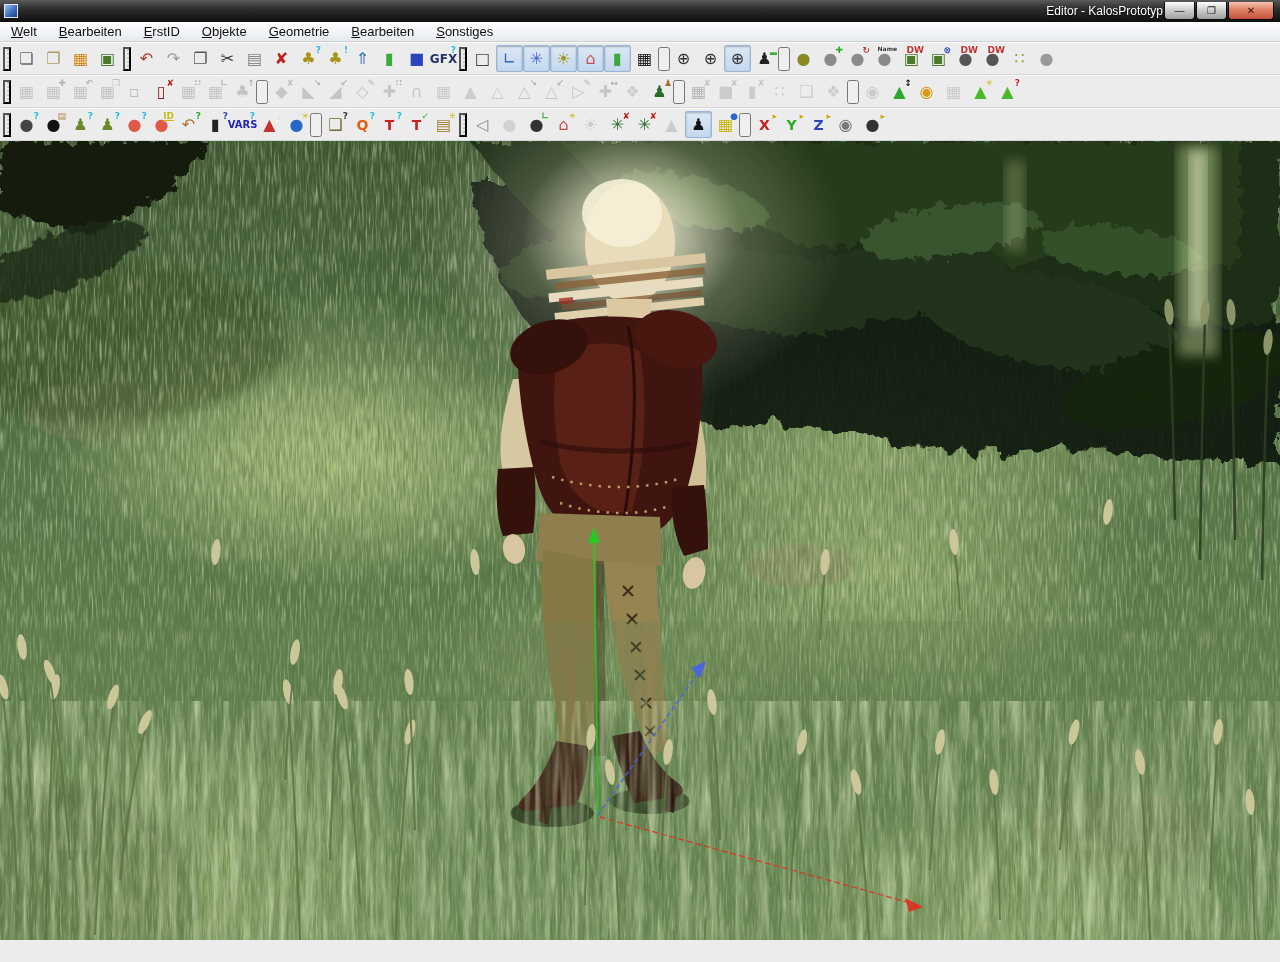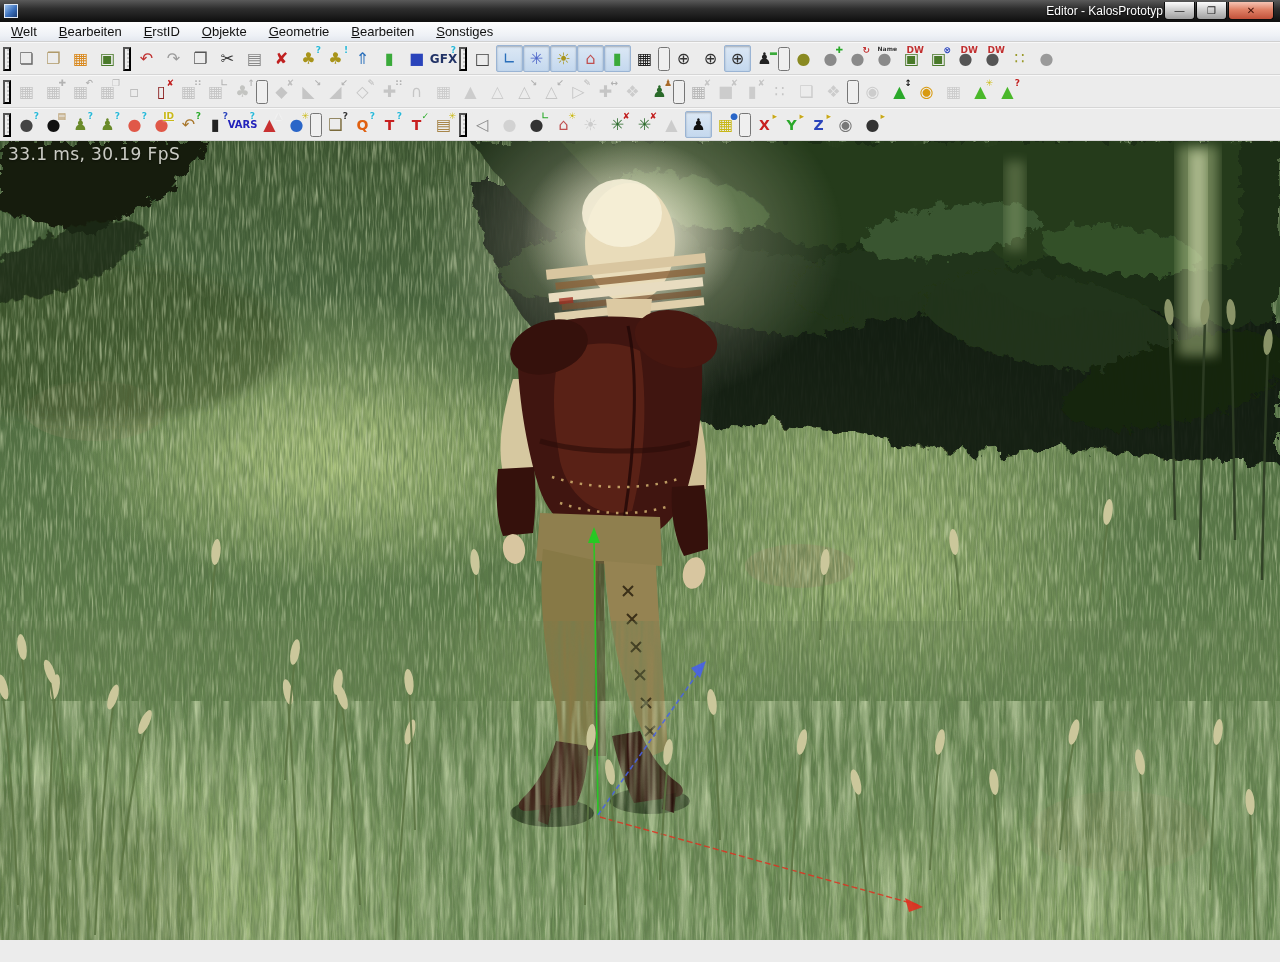--- a/index.html
+++ b/index.html
@@ -688,17 +688,16 @@
           <path d="M1200,419 Q1202,275 1205,179" stroke="#2e3d24" stroke-width="2.5" fill="none" opacity="0.9"></path>
           <ellipse cx="1205" cy="171" rx="4.5" ry="13" fill="#8a9468" transform="rotate(5 1205 171)"></ellipse>
           <path d="M1235,399 Q1233.4,267 1231,179" stroke="#2e3d24" stroke-width="2.5" fill="none" opacity="0.9"></path>
           <ellipse cx="1231" cy="171" rx="4.5" ry="13" fill="#8a9468" transform="rotate(-4 1231 171)"></ellipse>
           <path d="M1262,439 Q1264.4,301 1268,209" stroke="#2e3d24" stroke-width="2.5" fill="none" opacity="0.9"></path>
           <ellipse cx="1268" cy="201" rx="4.5" ry="13" fill="#8a9468" transform="rotate(6 1268 201)"></ellipse>
         </g>
     </svg>
 
     <div class="dbg">
-        <div class="dbg-line"><span class="ml">33.1 ms, 30.19 FpS</span></div>
       </div>
   </div>
 
 </div>
 
 </body></html>

